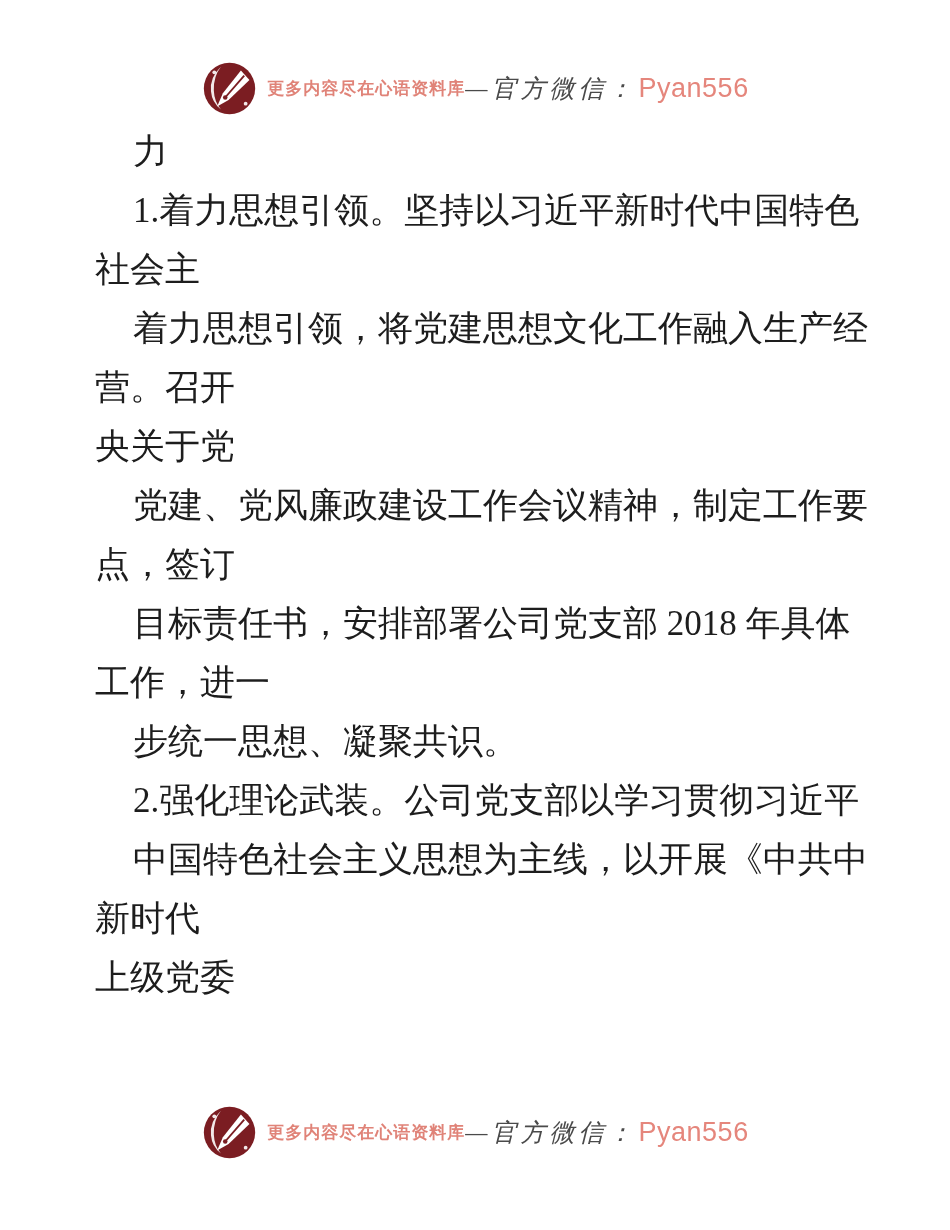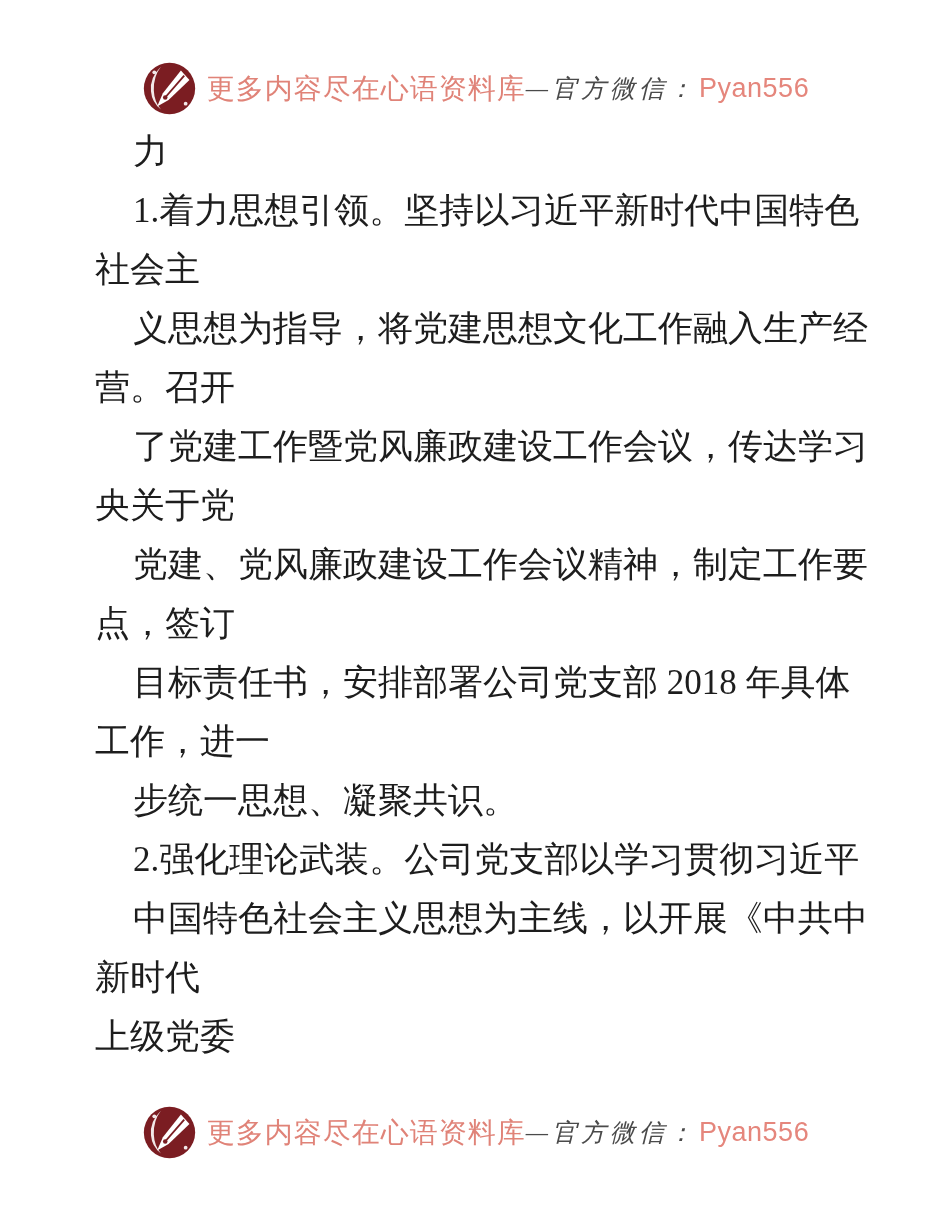--- a/index.html
+++ b/index.html
@@ -23,23 +23,23 @@
   .watermark-footer { top: 1104px; }
   .logo {
     width: 57px;
     height: 57px;
     margin-right: 9px;
     flex: 0 0 auto;
     color: var(--logo-color, #7b1d22);
   }
   .logo svg { display: block; width: 100%; height: 100%; }
   .wm-brand {
-    font-size: 28px;
+    font-size: 17px;
     letter-spacing: 1px;
-    font-weight: 400;
+    font-weight: 700;
   }
   .wm-sep, .wm-channel {
     font-size: 25px;
     font-style: italic;
     letter-spacing: 4px;
   }
   .wm-account {
     font-family: "Liberation Sans", sans-serif;
     font-size: 27px;
     letter-spacing: 0.5px;
@@ -77,23 +77,22 @@
     <span class="wm-brand" style="color: rgb(224, 131, 120);">更多内容尽在心语资料库</span>
     <span class="wm-sep" style="color: rgb(74, 74, 74);">—</span>
     <span class="wm-channel" style="color: rgb(74, 74, 74);">官方微信：</span>
     <span class="wm-account" style="color: rgb(229, 134, 124);">Pyan556</span>
   </div>
 
   <div class="doc-body" id="doc-body" style="color: rgb(29, 29, 29);">
       <div class="line indent">力</div>
       <div class="line indent">1.着力思想引领。坚持以习近平新时代中国特色</div>
       <div class="line">社会主</div>
-      <div class="line indent">义思想为指导，将党建思想文化工作融入生产经</div>
+      <div class="line indent">着力思想引领，将党建思想文化工作融入生产经</div>
       <div class="line">营。召开</div>
-      <div class="line indent">了党建工作暨党风廉政建设工作会议，传达学习</div>
       <div class="line">央关于党</div>
       <div class="line indent">党建、党风廉政建设工作会议精神，制定工作要</div>
       <div class="line">点，签订</div>
       <div class="line indent">目标责任书，安排部署公司党支部 2018 年具体</div>
       <div class="line">工作，进一</div>
       <div class="line indent">步统一思想、凝聚共识。</div>
       <div class="line indent">2.强化理论武装。公司党支部以学习贯彻习近平</div>
       <div class="line indent">中国特色社会主义思想为主线，以开展《中共中</div>
       <div class="line">新时代</div>
       <div class="line">上级党委</div>

